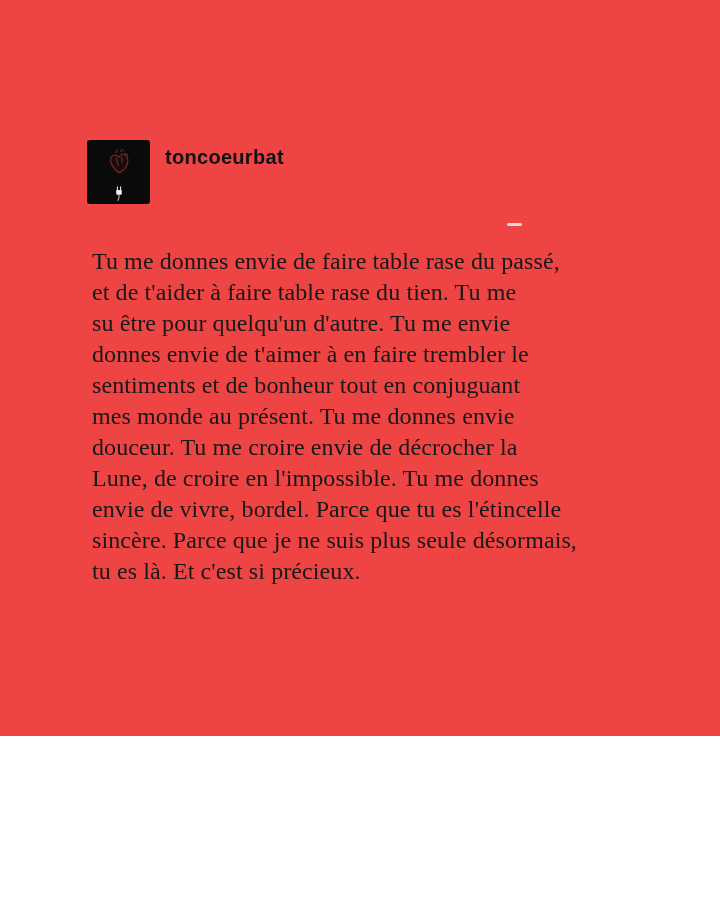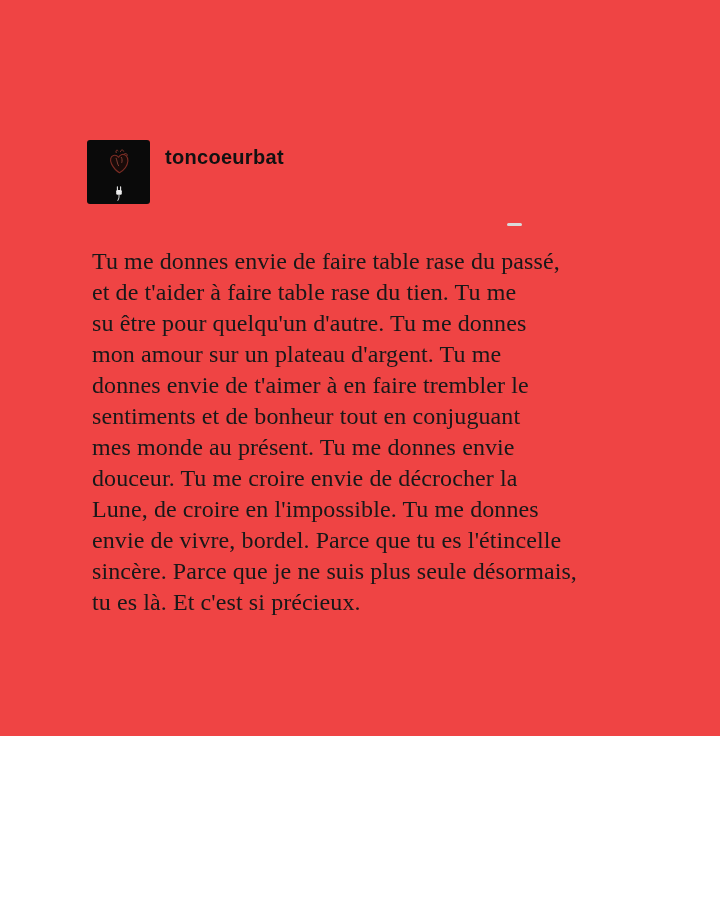--- a/index.html
+++ b/index.html
@@ -97,22 +97,21 @@
       </span>
     </div>
     <div class="username">toncoeurbat</div>
   </div>
 
   <div class="faint-mark"></div>
 
   <div class="post-body">
     <div class="text-line">Tu me donnes envie de faire table rase du passé,</div>
     <div class="text-line">et de t'aider à faire table rase du tien. Tu me</div>
-    <div class="text-line">su être pour quelqu'un d'autre. Tu me donnes</div>
-    <div class="text-line">mon amour sur un plateau d'argent. Tu me</div>
+    <div class="text-line">su être pour quelqu'un d'autre. Tu me envie</div>
     <div class="text-line">donnes envie de t'aimer à en faire trembler le</div>
     <div class="text-line">sentiments et de bonheur tout en conjuguant</div>
     <div class="text-line">mes monde au présent. Tu me donnes envie</div>
     <div class="text-line">douceur. Tu me croire envie de décrocher la</div>
     <div class="text-line">Lune, de croire en l'impossible. Tu me donnes</div>
     <div class="text-line">envie de vivre, bordel. Parce que tu es l'étincelle</div>
     <div class="text-line">sincère. Parce que je ne suis plus seule désormais,</div>
     <div class="text-line">tu es là. Et c'est si précieux.</div>
   </div>
 

